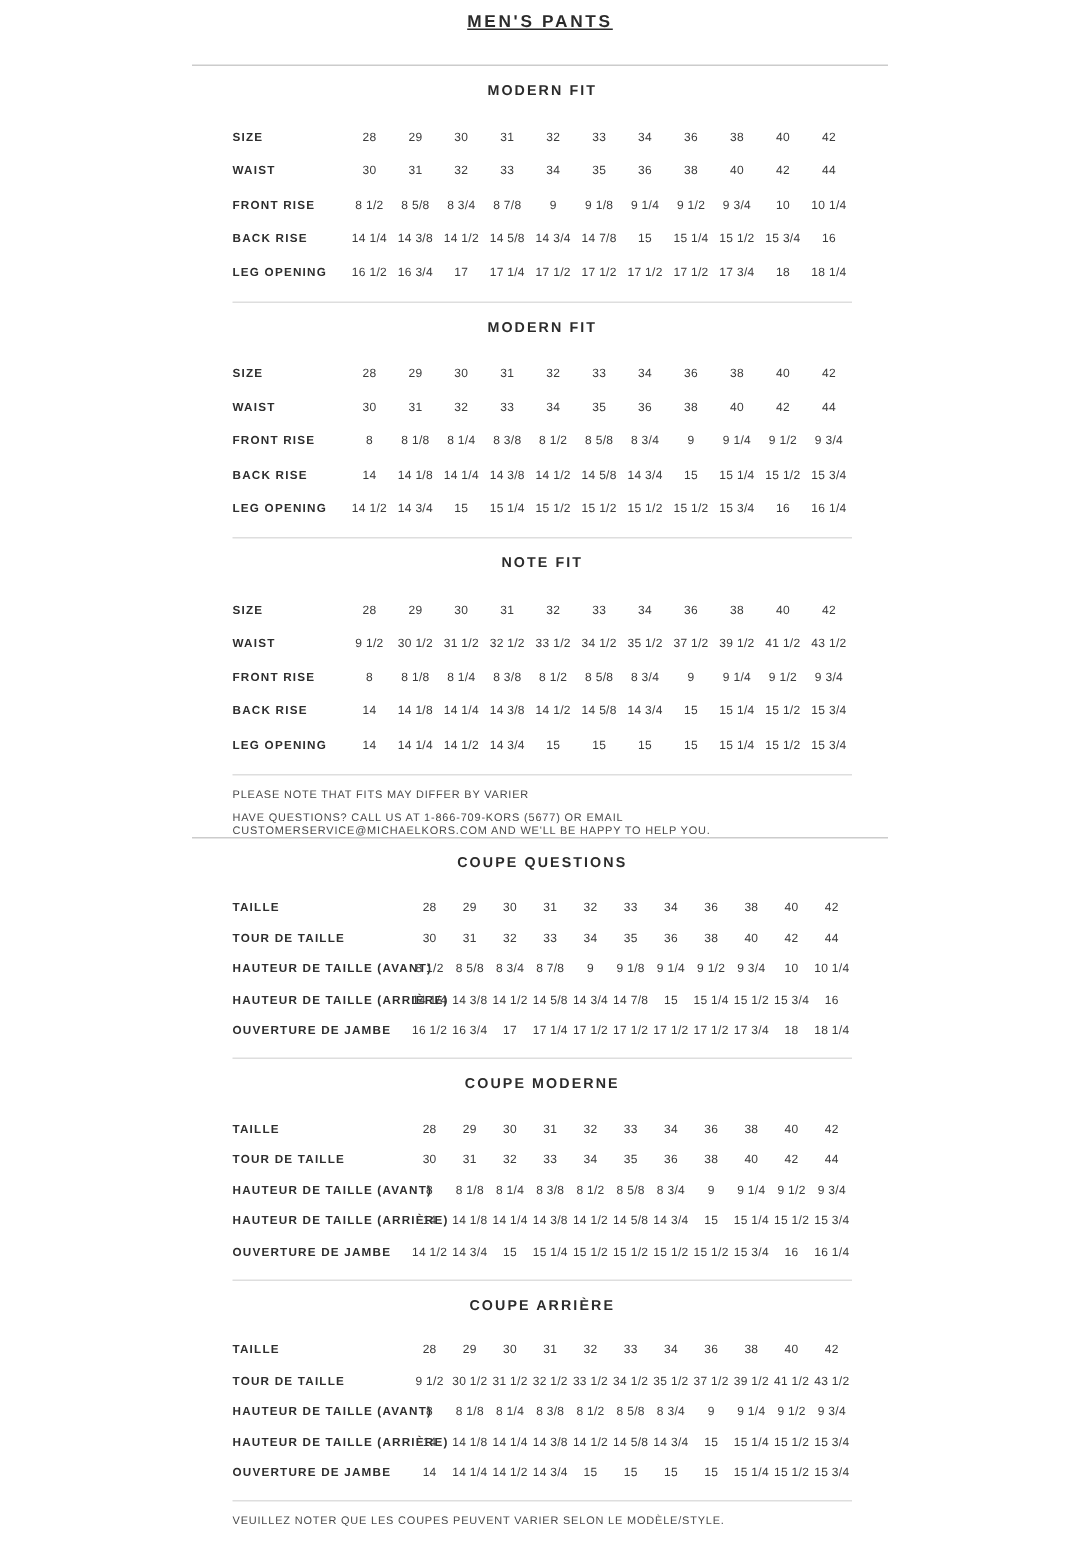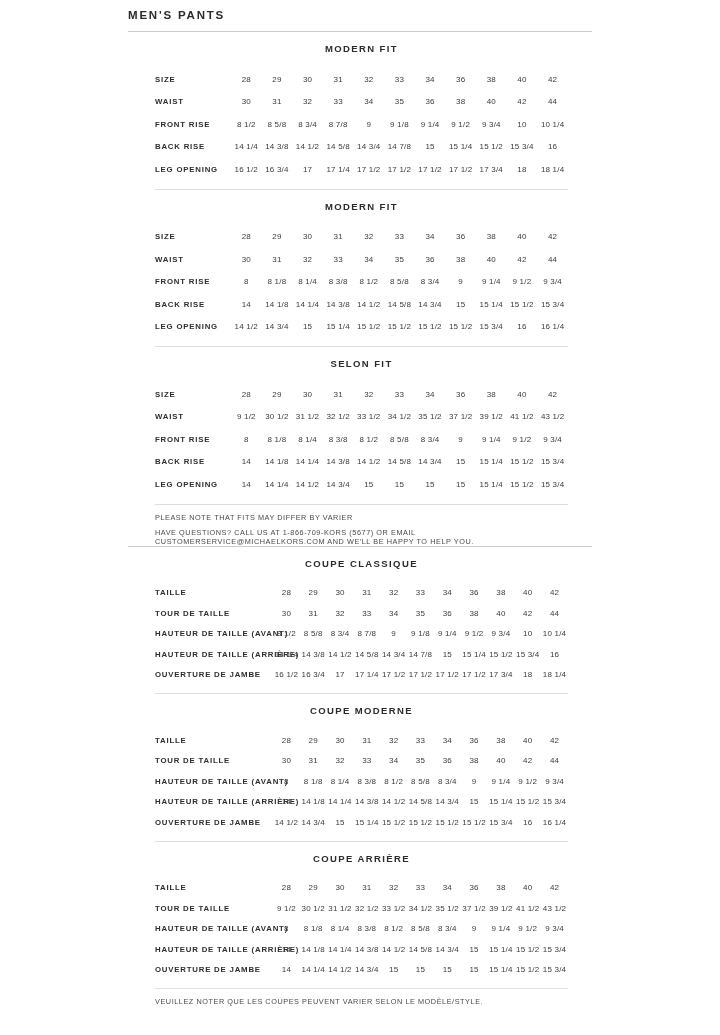--- a/index.html
+++ b/index.html
@@ -6,25 +6,26 @@
   html,body { background:#ffffff; }
   body {
     width:720px; min-height:1035px;
     font-family:"Liberation Sans", sans-serif;
     color:#2e2e2e;
     -webkit-font-smoothing:antialiased;
   }
   .page { width:464px; margin:0 auto; padding-top:9px; }
 
   .page-title {
-    text-align:left;
+    text-align:center;
     font-size:11.5px; font-weight:700;
     letter-spacing:1.8px;
     color:#2b2b2b;
-    margin-bottom:10px;
+    margin-bottom:22px;
+    text-decoration:underline;
   }
   .divider { border:0; border-top:1px solid #cccccc; height:0; }
   .divider.major { width:100%; }
   .divider.minor { width:413px; margin-left:27px; border-top-color:#dedede; }
 
   .fit-section .section-heading {
     text-align:center;
     font-size:9.5px; font-weight:700;
     letter-spacing:1.4px;
     color:#2b2b2b;
@@ -236,21 +237,21 @@
             <div class="t-cell">15 1/2</div>
             <div class="t-cell">15 1/2</div>
             <div class="t-cell">15 3/4</div>
             <div class="t-cell">16</div>
             <div class="t-cell">16 1/4</div>
           </div>
         </div>
         <div class="divider minor"></div>
       </section>
       <section class="fit-section en">
-        <h2 class="section-heading">SELON FIT</h2>
+        <h2 class="section-heading">NOTE FIT</h2>
         <div class="size-table">
           <div class="t-row">
             <div class="t-label">SIZE</div>
             <div class="t-cell">28</div>
             <div class="t-cell">29</div>
             <div class="t-cell">30</div>
             <div class="t-cell">31</div>
             <div class="t-cell">32</div>
             <div class="t-cell">33</div>
             <div class="t-cell">34</div>
@@ -322,21 +323,21 @@
 
   <div class="footnotes">
     <p class="footnote-note">PLEASE NOTE THAT FITS MAY DIFFER BY VARIER</p>
     <p class="footnote-contact">HAVE QUESTIONS? CALL US AT 1-866-709-KORS (5677) OR EMAIL CUSTOMERSERVICE@MICHAELKORS.COM AND WE'LL BE HAPPY TO HELP YOU.</p>
   </div>
 
   <div class="divider major"></div>
 
   <div id="tables-fr">
       <section class="fit-section fr">
-        <h2 class="section-heading">COUPE CLASSIQUE</h2>
+        <h2 class="section-heading">COUPE QUESTIONS</h2>
         <div class="size-table">
           <div class="t-row">
             <div class="t-label">TAILLE</div>
             <div class="t-cell">28</div>
             <div class="t-cell">29</div>
             <div class="t-cell">30</div>
             <div class="t-cell">31</div>
             <div class="t-cell">32</div>
             <div class="t-cell">33</div>
             <div class="t-cell">34</div>

